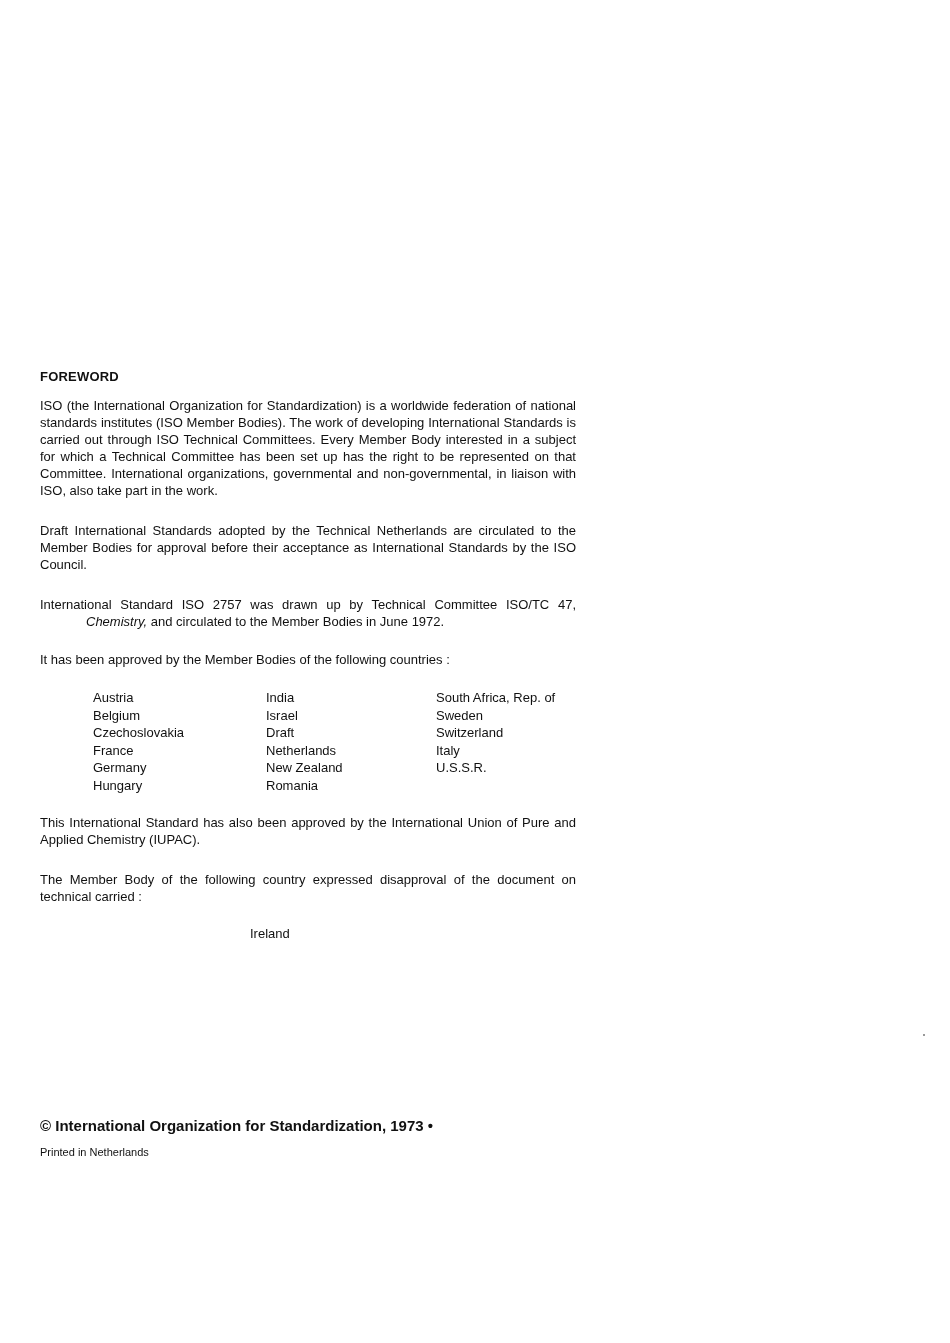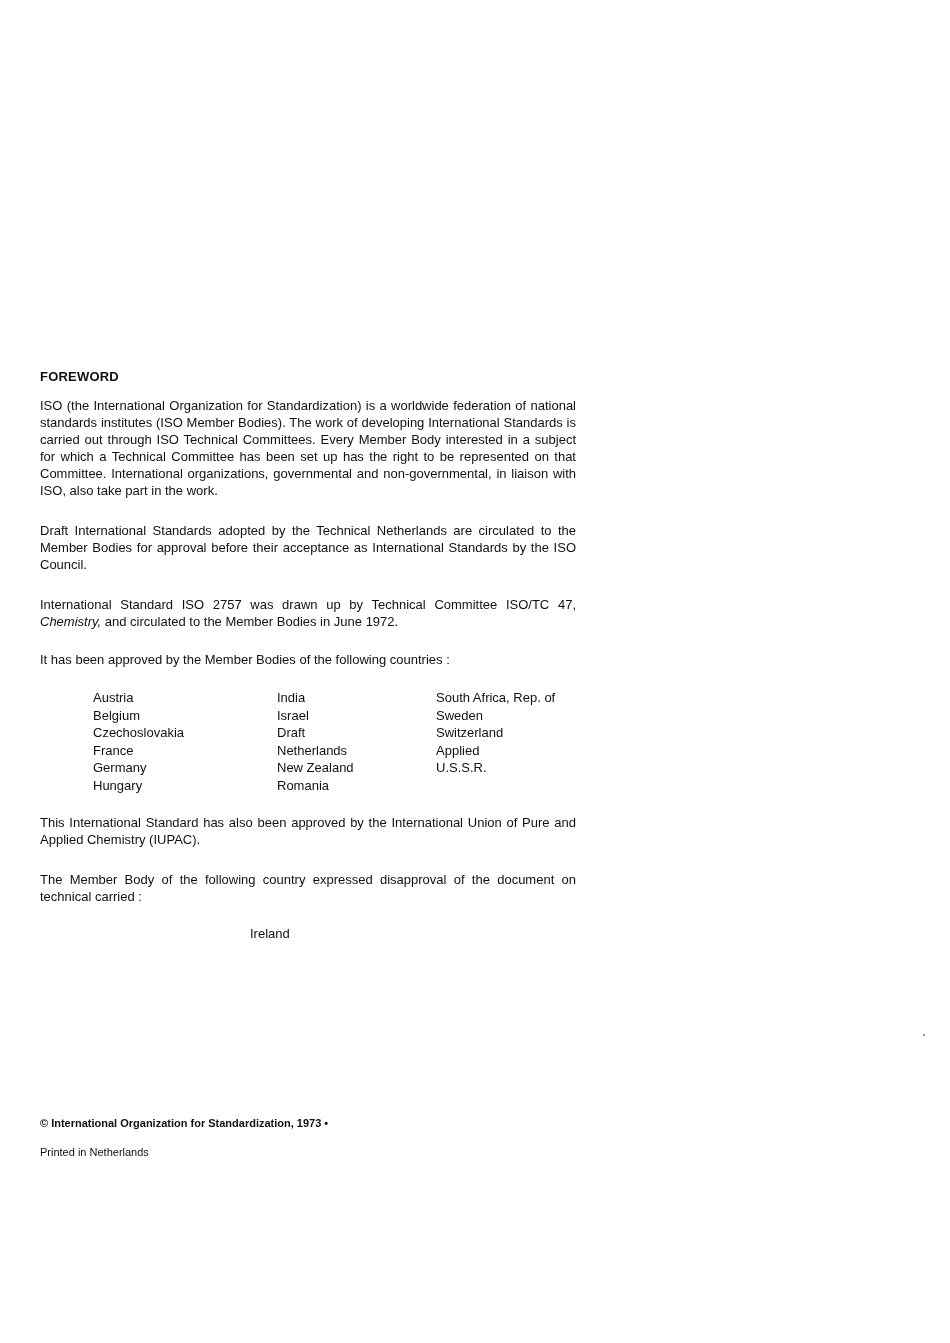--- a/index.html
+++ b/index.html
@@ -10,28 +10,28 @@
     .para { position: absolute; left: 0; width: 536px; font-size: 13px; line-height: 17px; text-align: justify; margin: 0; }
     .p1 { top: 397px; }
     .p2 { top: 522px; }
     .p3 { top: 596px; }
     .p4 { top: 651px; }
     .p5 { top: 814px; }
     .p6 { top: 871px; }
     .countries { position: absolute; top: 689px; left: 38px; width: 500px; font-size: 13px; line-height: 17.6px; }
     .col { position: absolute; top: 0; margin-left: 15px; }
     .col1 { left: 0; }
-    .col2 { left: 184px; }
+    .col2 { left: 173px; }
     .col3 { left: 343px; }
     .country { display: block; white-space: nowrap; }
     .disapproval { position: absolute; top: 926px; left: 210px; font-size: 13px; text-align: right; }
-    .copyright { position: absolute; top: 1117px; left: 0; font-size: 11px; font-weight: bold; white-space: nowrap; }
+    .copyright { position: absolute; top: 1117px; left: 0; font-size: 15px; font-weight: bold; white-space: nowrap; }
     .printed { position: absolute; top: 1146px; left: 0; font-size: 11px; white-space: nowrap; }
     .speck { position: absolute; left: 923px; top: 1034px; width: 2px; height: 2px; background: #999; }
-    em { font-style: italic; }
+    em { font-style: italic; margin-left: 46px; }
   </style>
 </head>
 <body>
 
 <div class="page">
   <div class="heading">FOREWORD</div>
 
   <p class="para p1">ISO (the International Organization for Standardization) is a worldwide federation of national standards institutes (ISO Member Bodies). The work of developing International Standards is carried out through ISO Technical Committees. Every Member Body interested in a subject for which a Technical Committee has been set up has the right to be represented on that Committee. International organizations, governmental and non-governmental, in liaison with ISO, also take part in the work.</p>
 
   <p class="para p2">Draft International Standards adopted by the Technical Netherlands are circulated to the Member Bodies for approval before their acceptance as International Standards by the ISO Council.</p>
@@ -54,21 +54,21 @@
       <span class="country">Israel</span>
       <span class="country">Draft</span>
       <span class="country">Netherlands</span>
       <span class="country">New Zealand</span>
       <span class="country">Romania</span>
     </div>
     <div class="col col3">
       <span class="country">South Africa, Rep. of</span>
       <span class="country">Sweden</span>
       <span class="country">Switzerland</span>
-      <span class="country">Applied</span>
+      <span class="country">Italy</span>
       <span class="country">U.S.S.R.</span>
     </div>
   </div>
 
   <p class="para p5">This International Standard has also been approved by the International Union of Pure and Applied Chemistry (IUPAC).</p>
 
   <p class="para p6">The Member Body of the following country expressed disapproval of the document on technical carried :</p>
 
   <div class="disapproval">Ireland</div>
 

